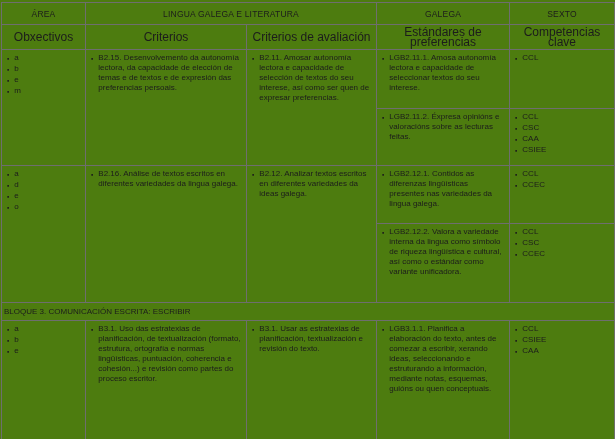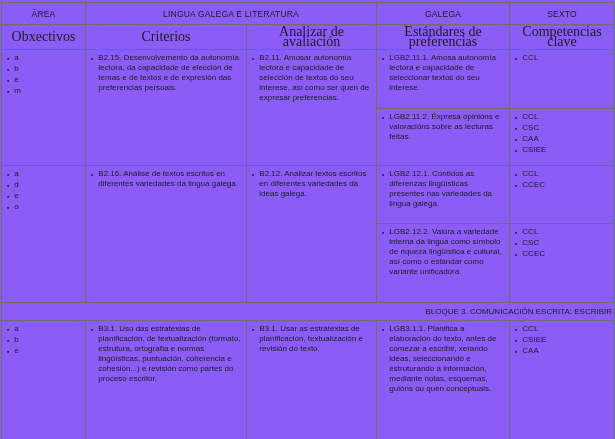--- a/index.html
+++ b/index.html
@@ -1,18 +1,18 @@
 <!DOCTYPE html>
 <html lang="gl"><head>
 <meta charset="utf-8">
 <style>
   html,body { margin:0; padding:0; background:#ffffff; }
   .page {
     width:615px; height:439px; box-sizing:border-box;
-    background:#8b5cf6; padding-top:2px;
+    background:#4d7c0f; padding-top:2px;
     font-family:"Liberation Sans","DejaVu Sans",sans-serif;
     color:#1c1c1c;
   }
   table.curr {
     border-collapse:collapse; table-layout:fixed; width:613px; margin-left:1px;
     box-shadow:0 2px 0 #c7c7c7;
   }
   table.curr td {
     border:1px solid #6e6e6e;
     vertical-align:top;
@@ -20,29 +20,29 @@
     font-size:8px; line-height:10px;
     box-sizing:border-box;
     overflow:hidden;
   }
   tr.h1 { height:22px; }
   tr.h2 { height:23px; }
   tr.h1 td, tr.h2 td {
     text-align:center; vertical-align:middle; padding:2px 2px;
   }
   tr.h1 td { font-size:8.5px; letter-spacing:.2px; }
-  tr.h2 td { font-size:14px;font-family:Liberation Serif, serif; }
+  tr.h2 td { font-size:12px; }
   tr.r1a { height:59px; }
   tr.r1b { height:57px; }
   tr.r2a { height:58px; }
   tr.r2b { height:79px; }
   tr.blo { height:18px; }
   tr.r3  { height:121px; }
   tr.blo td {
-    text-align:right; vertical-align:middle; font-size:8px; padding:2px;
+    text-align:left; vertical-align:middle; font-size:8px; padding:2px;
   }
   .li { display:flex; gap:5px; margin:0 0 1px 0; }
   .b  { flex:0 0 auto; font-size:6.5px; line-height:10px; transform:translateY(0.5px); }
   .t  { flex:1 1 auto; }
 </style>
 </head>
 <body>
 
 <div class="page">
   <table class="curr">
@@ -58,21 +58,21 @@
         <tr class="h1">
       <td>ÁREA</td>
       <td colspan="2">LINGUA GALEGA E LITERATURA</td>
       <td>GALEGA</td>
       <td>SEXTO</td>
     </tr>
 
     <tr class="h2">
       <td>Obxectivos</td>
       <td>Criterios</td>
-      <td>Analizar de avaliación</td>
+      <td>Criterios de avaliación</td>
       <td>Estándares de preferencias</td>
       <td>Competencias clave</td>
     </tr>
 
     <tr class="r1a">
       <td rowspan="2">
         <div class="li">
               <span class="b">▪</span>
               <span class="t">a</span>
             </div>

